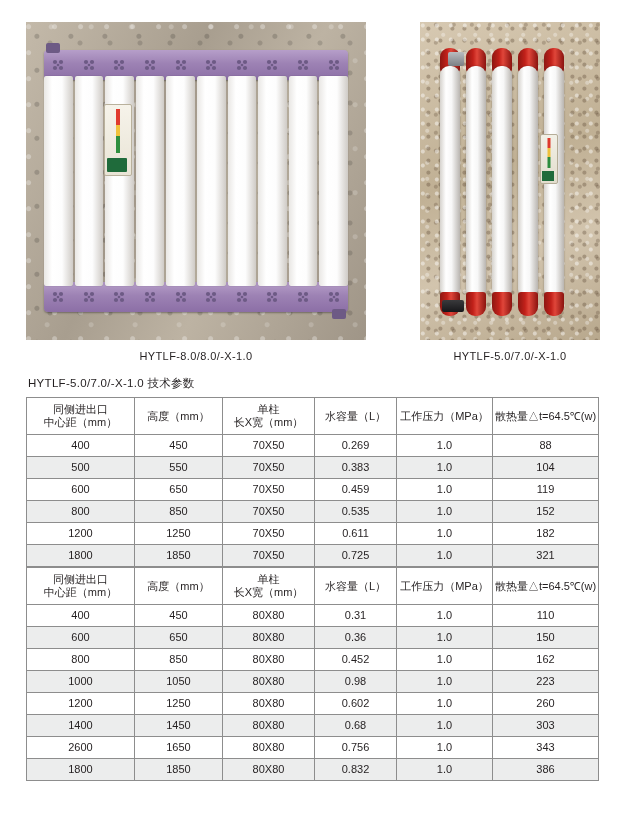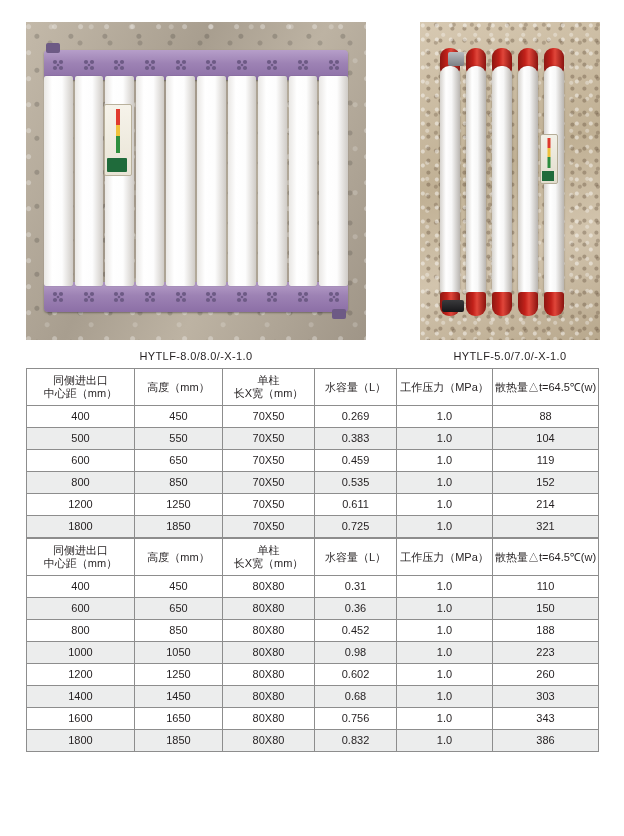--- a/index.html
+++ b/index.html
@@ -594,20 +594,21 @@
           </div>
         </div>
 
       </div>
       <div class="caption">HYTLF-5.0/7.0/-X-1.0</div>
     </div>
 
   </div>
 
   <div class="section">
+    <div class="table-title">HYTLF-5.0/7.0/-X-1.0  技术参数</div>
     <table class="spec">
       <colgroup>
         <col class="col1">
           <col class="col2">
           <col class="col3">
           <col class="col4">
           <col class="col5">
           <col class="col6">
       </colgroup>
       <thead>
@@ -666,21 +667,21 @@
           <td>0.535</td>
           <td>1.0</td>
           <td>152</td>
         </tr>
         <tr>
           <td>1200</td>
           <td>1250</td>
           <td>70X50</td>
           <td>0.611</td>
           <td>1.0</td>
-          <td>214</td>
+          <td>182</td>
         </tr>
         <tr class="alt">
           <td>1800</td>
           <td>1850</td>
           <td>70X50</td>
           <td>0.725</td>
           <td>1.0</td>
           <td>321</td>
         </tr>
       </tbody>
@@ -737,21 +738,21 @@
           <td>0.36</td>
           <td>1.0</td>
           <td>150</td>
         </tr>
         <tr>
           <td>800</td>
           <td>850</td>
           <td>80X80</td>
           <td>0.452</td>
           <td>1.0</td>
-          <td>188</td>
+          <td>162</td>
         </tr>
         <tr class="alt">
           <td>1000</td>
           <td>1050</td>
           <td>80X80</td>
           <td>0.98</td>
           <td>1.0</td>
           <td>223</td>
         </tr>
         <tr>
@@ -764,21 +765,21 @@
         </tr>
         <tr class="alt">
           <td>1400</td>
           <td>1450</td>
           <td>80X80</td>
           <td>0.68</td>
           <td>1.0</td>
           <td>303</td>
         </tr>
         <tr>
-          <td>1600</td>
+          <td>2600</td>
           <td>1650</td>
           <td>80X80</td>
           <td>0.756</td>
           <td>1.0</td>
           <td>343</td>
         </tr>
         <tr class="alt">
           <td>1800</td>
           <td>1850</td>
           <td>80X80</td>

